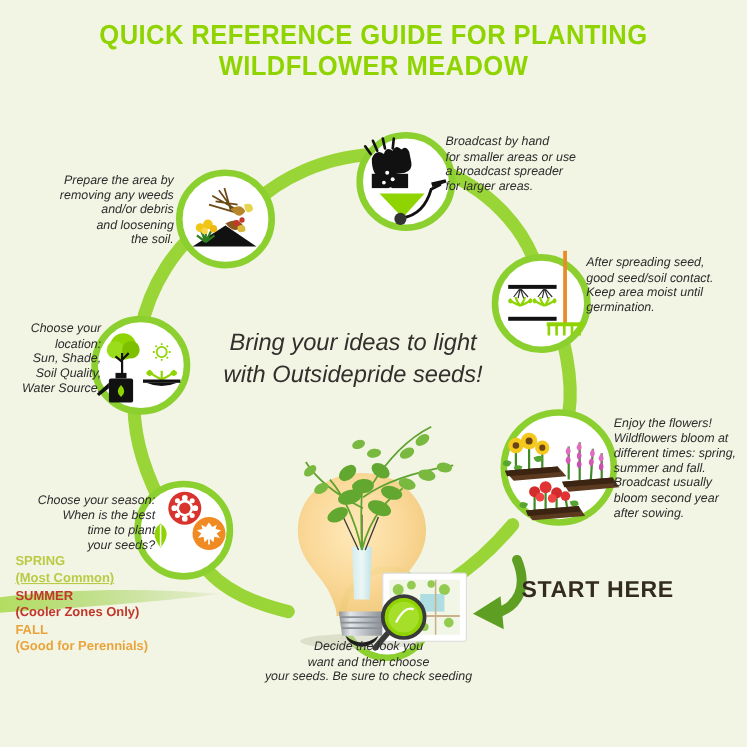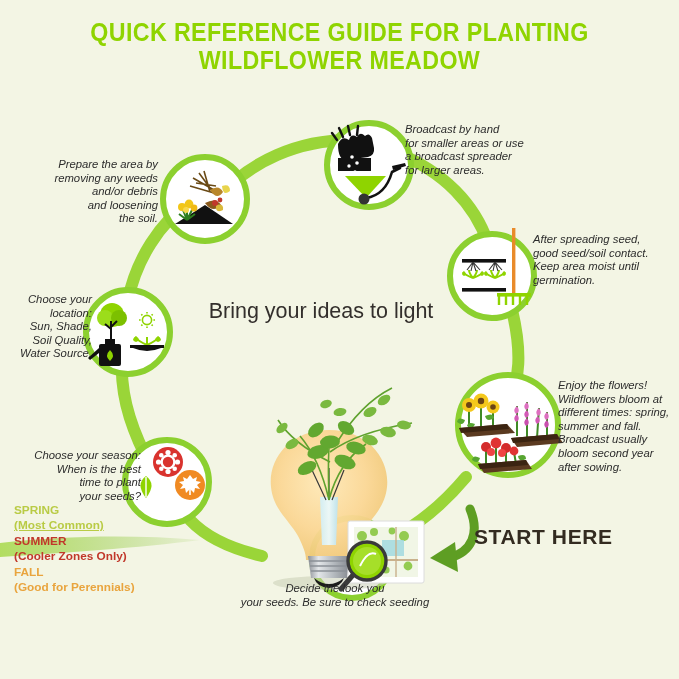--- a/index.html
+++ b/index.html
@@ -35,20 +35,21 @@
     line-height:13.6px;
     color:#2c2c2c;
   }
   .cap.r{text-align:right;}
   .cap.l{text-align:left;}
   .cap.c{text-align:center;}
 
   .tagline{
     position:absolute;left:176px;top:297px;width:290px;
     text-align:center;
+    font-style:italic;
     font-size:21.5px;
     line-height:29px;
     color:#332f2c;
   }
   .tagline span{display:block;}
 
   .season-list{
     position:absolute;left:14px;top:503px;width:175px;
     font-size:11.8px;
     line-height:15.4px;
@@ -438,20 +439,21 @@
     <div>Wildflowers bloom at</div>
     <div>different times: spring,</div>
     <div>summer and fall.</div>
     <div>Broadcast usually</div>
     <div>bloom second year</div>
     <div>after sowing.</div>
   </div>
 
   <div class="cap c" style="left:185px;top:582px;width:300px;">
     <div>Decide the look you</div>
+    <div>want and then choose</div>
     <div>your seeds.  Be sure to check seeding</div>
   </div>
 
   <div class="cap r" style="left:8px;top:449px;width:133px;">
     <div>Choose your season:</div>
     <div>When is the best</div>
     <div>time to plant</div>
     <div>your seeds?</div>
   </div>
 
@@ -467,17 +469,18 @@
     <div class="s-spring">SPRING</div>
     <div class="s-spring-sub">(Most Common)</div>
     <div class="s-summer">SUMMER</div>
     <div class="s-summer-sub">(Cooler Zones Only)</div>
     <div class="s-fall">FALL</div>
     <div class="s-fall-sub">(Good for Perennials)</div>
   </div>
 
   <div class="tagline">
     <span>Bring your ideas to light</span>
+    <span>with Outsidepride seeds!</span>
   </div>
 
   <div class="start-here">START HERE</div>
 
 </div>
 
 </body></html>

